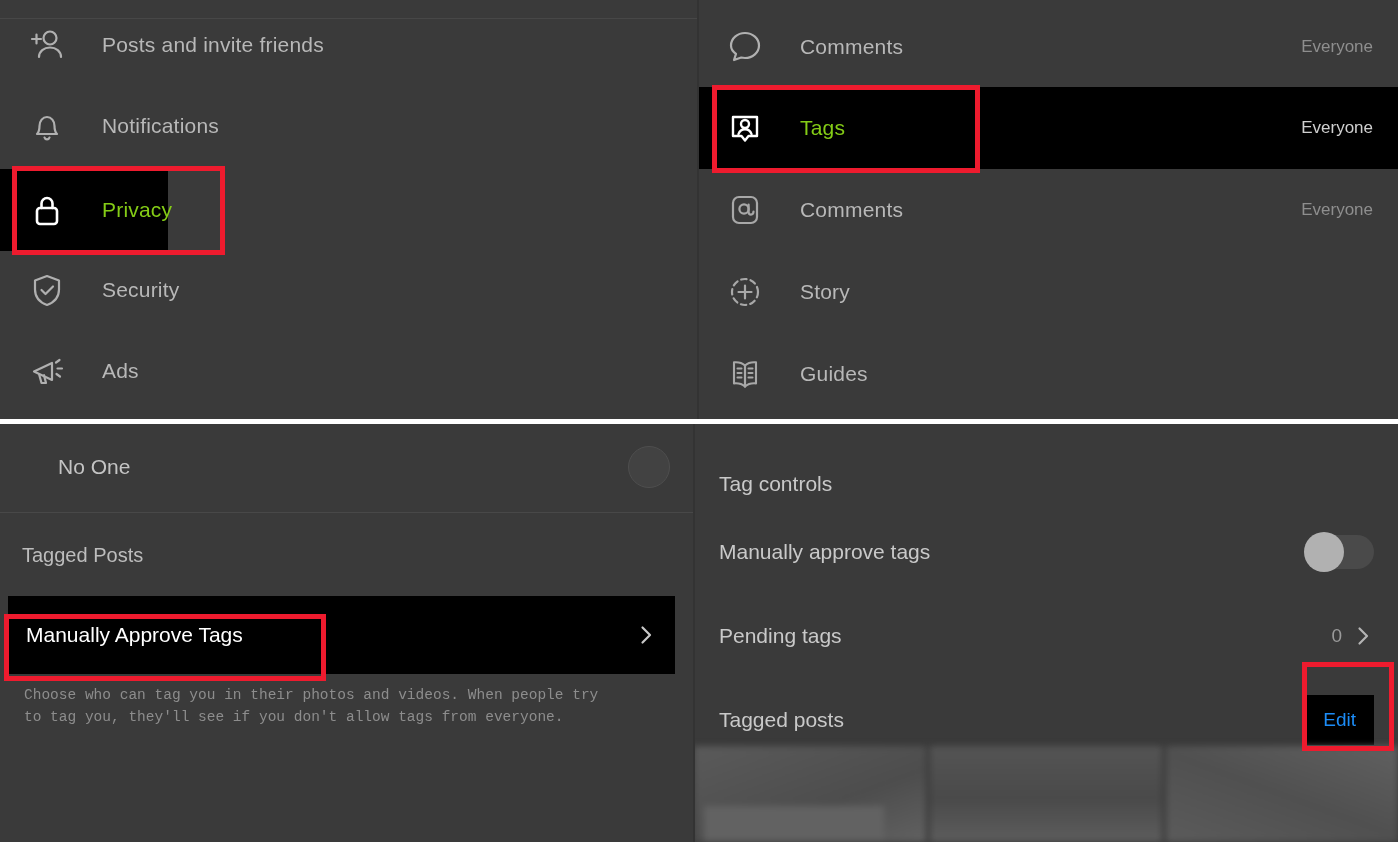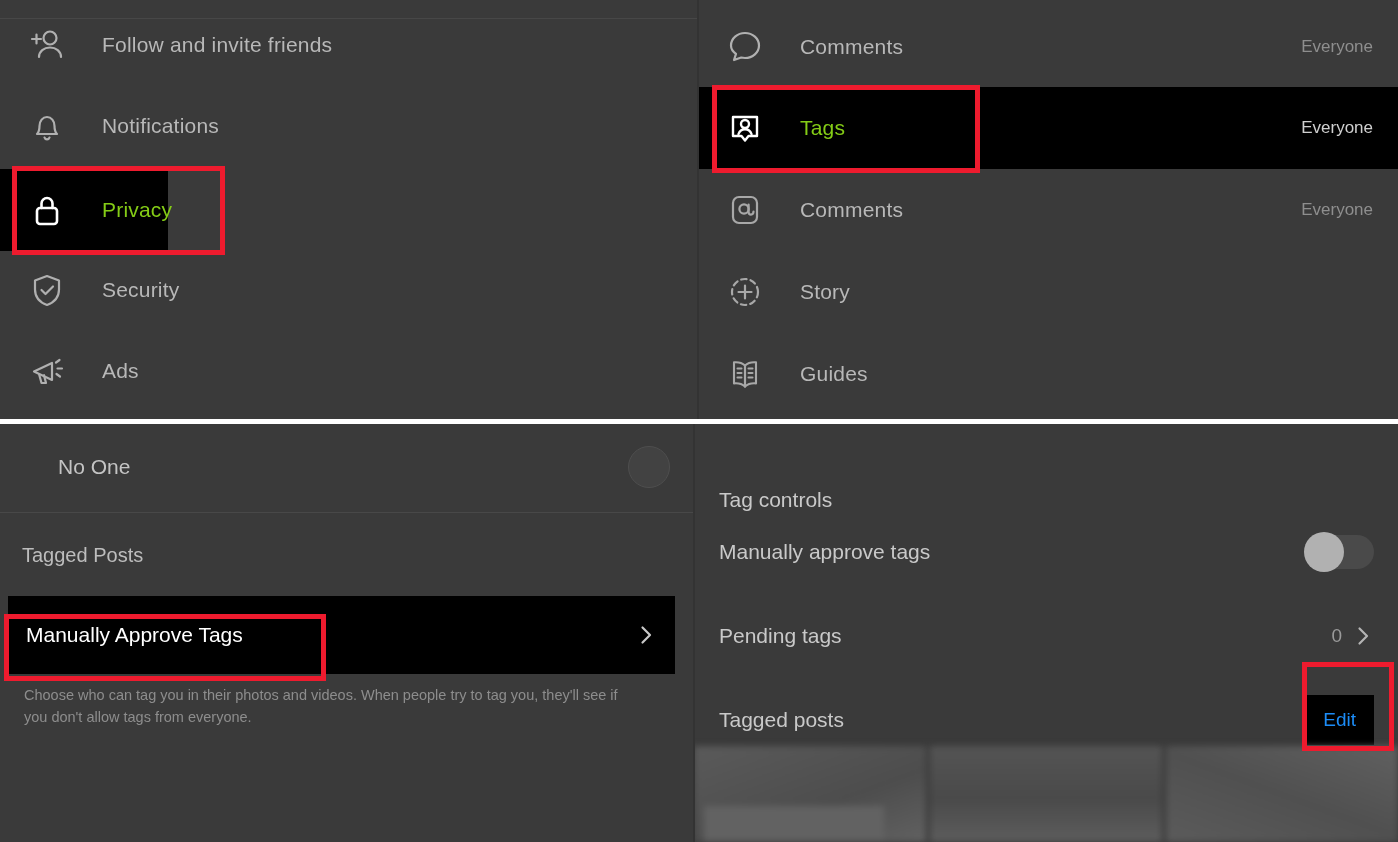--- a/index.html
+++ b/index.html
@@ -178,21 +178,21 @@
     <div class="partial-black" style="top:169px;"></div>
 
     <div class="menu-row" style="top:4px;">
       <span class="ico">
         <svg width="40" height="40" viewBox="0 0 40 40" fill="none" stroke="#b0b0b0" stroke-width="2.2" stroke-linecap="round">
           <circle cx="23" cy="13" r="6.5"></circle>
           <path d="M12 32c0-5.5 5-9.5 11-9.5s11 4 11 9.5"></path>
           <path d="M5 14h9M9.5 9.5v9"></path>
         </svg>
       </span>
-      <span class="lbl">Follow and invite friends</span>
+      <span class="lbl">Posts and invite friends</span>
     </div>
 
     <div class="menu-row" style="top:85px;">
       <span class="ico">
         <svg width="38" height="38" viewBox="0 0 38 38" fill="none" stroke="#b0b0b0" stroke-width="2.2" stroke-linecap="round" stroke-linejoin="round">
           <path d="M9 27c2-2 2.5-4.5 2.5-8 0-5 3.2-9 7.5-9s7.5 4 7.5 9c0 3.5.5 6 2.5 8z"></path>
           <path d="M16.5 30.5a2.6 2.6 0 0 0 5 0"></path>
         </svg>
       </span>
       <span class="lbl">Notifications</span>
@@ -307,28 +307,28 @@
 
     <div class="black-strip" style="left:8px; top:172px; width:667px; height:78px;">
       <span class="t">Manually Approve Tags</span>
       <span class="chev" style="right:18px;">
         <svg width="22" height="22" viewBox="0 0 22 22" fill="none" stroke="#c8c8c8" stroke-width="2.2" stroke-linecap="round" stroke-linejoin="round">
           <path d="M7.5 3.5L15 11l-7.5 7.5"></path>
         </svg>
       </span>
     </div>
 
-    <div class="helper" style="top:260px;">Choose who can tag you in their photos and videos. When people try to tag you, they'll see if you don't allow tags from everyone.</div>
+    <div class="helper" style="top:260px;font-family:Liberation Mono, monospace;">Choose who can tag you in their photos and videos. When people try to tag you, they'll see if you don't allow tags from everyone.</div>
 
     <div class="redbox" style="left:4px; top:190px; width:322px; height:67px;"></div>
   </div>
 
   <div class="quad" id="q-br">
 
-    <div class="br-row" style="top:0;align-items:flex-end;">
+    <div class="br-row" style="top:16px;">
       <span class="br-label">Tag controls</span>
     </div>
 
     <div class="br-row" style="top:84px;">
       <span class="br-label">Manually approve tags</span>
       <span class="br-right">
         <span class="toggle">
           <span class="knob"></span>
         </span>
       </span>

